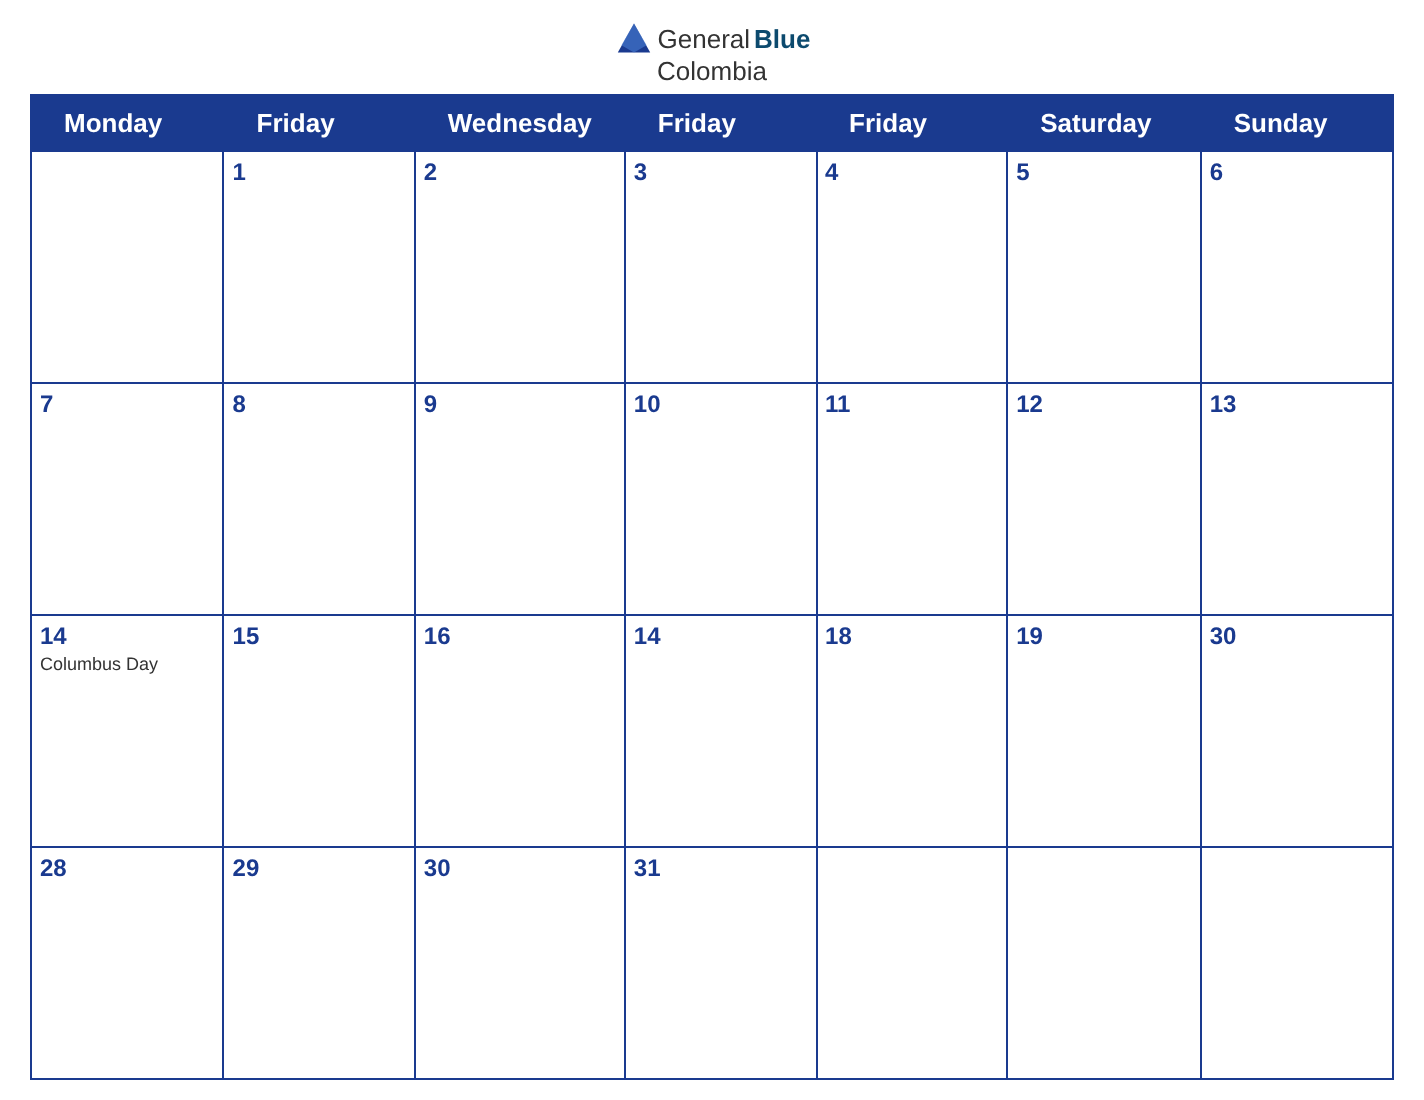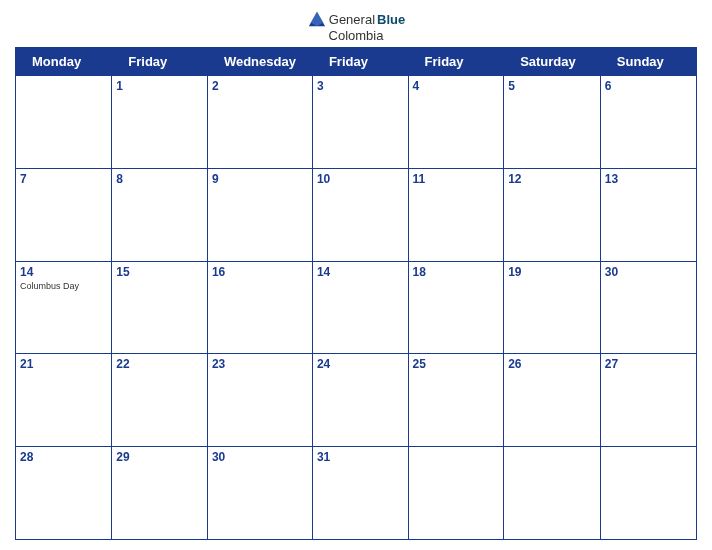--- a/index.html
+++ b/index.html
@@ -188,43 +188,20 @@
         </td>
         <td>
           <span class="day-number">19</span>
         </td>
         <td>
           <span class="day-number">30</span>
         </td>
       </tr>
       <tr>
         <td>
-          <span class="day-number">21</span>
-        </td>
-        <td>
-          <span class="day-number">22</span>
-        </td>
-        <td>
-          <span class="day-number">23</span>
-        </td>
-        <td>
-          <span class="day-number">24</span>
-        </td>
-        <td>
-          <span class="day-number">25</span>
-        </td>
-        <td>
-          <span class="day-number">26</span>
-        </td>
-        <td>
-          <span class="day-number">27</span>
-        </td>
-      </tr>
-      <tr>
-        <td>
           <span class="day-number">28</span>
         </td>
         <td>
           <span class="day-number">29</span>
         </td>
         <td>
           <span class="day-number">30</span>
         </td>
         <td>
           <span class="day-number">31</span>

